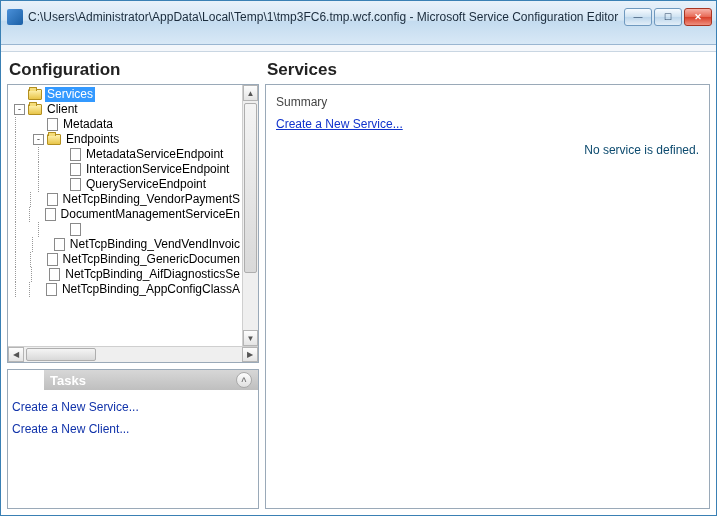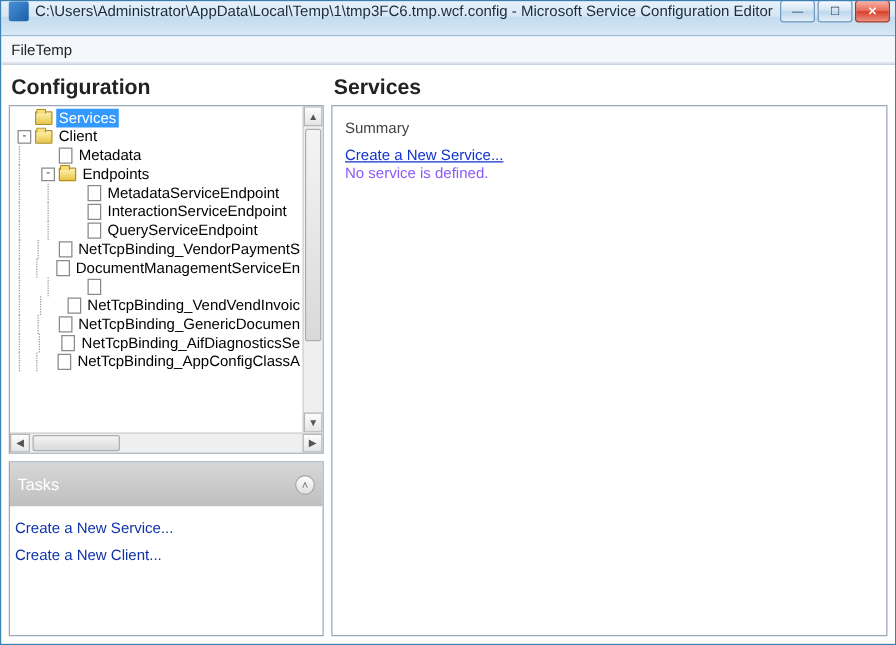--- a/index.html
+++ b/index.html
@@ -9,21 +9,21 @@
     font-size: 12px;
     background: #d4e4f0;
     width: 717px;
     height: 516px;
     overflow: hidden;
     border: 1px solid #3a80b4;
     position: relative;
   }
   
   .titlebar {
-    height: 28px;
+    height: 44px;
     background: linear-gradient(to bottom, #e8f1fa 0%, #d5e6f4 45%, #c3dbef 46%, #d8e8f6 100%);
     border-bottom: 1px solid #9ab6d1;
     display: flex;
     align-items: center;
     padding: 0 4px 12px 6px;
   }
   .titlebar .app-icon {
     width: 16px; height: 16px;
     background: linear-gradient(135deg,#4a90d9,#1b5fa5);
     border-radius: 2px;
@@ -199,27 +199,27 @@
   }
   
   .tasks-panel {
     margin-top:6px;
     border:1px solid #9aa9b8;
     background:#fff;
     display:flex; flex-direction:column;
     height:140px;
   }
   .tasks-header {
-    height:35px;
+    height:20px;
     background:linear-gradient(#d7d7d7,#bfbfbf);
     color:#fff;
-    font-weight:normal;
+    font-weight:bold;
     font-size:13px;
     padding:2px 6px;
-    display:flex; align-items:center; justify-content:space-between;
+    display:flex; align-items:center; justify-content:space-between;margin-left:36px;
   }
   .tasks-header .chev {
     width:16px;height:16px;border:1px solid #a9a9a9;border-radius:8px;
     background:linear-gradient(#fdfdfd,#e0e0e0);
     display:flex;align-items:center;justify-content:center;
     color:#777;font-size:9px;
   }
   .tasks-body { padding:6px 4px; }
   .task-link {
     color:#1133aa;
@@ -235,21 +235,21 @@
     padding:6px 10px;
   }
   .detail-sub {
     color:#444;
     margin: 4px 0 8px 0;
   }
   .link {
     color:#1133cc;
     text-decoration:underline;
   }
-  .detail-text { margin-top:0; color:#8b5cf6; }
+  .detail-text { margin-top:12px; color:#0c4a6e;text-align:right; }
 </style>
 </head>
 <body>
 
 <div class="titlebar">
   <div class="app-icon"></div>
   <div class="title">C:\Users\Administrator\AppData\Local\Temp\1\tmp3FC6.tmp.wcf.config - Microsoft Service Configuration Editor</div>
   <div class="win-btns">
     <div class="win-btn">—</div>
     <div class="win-btn">☐</div>

